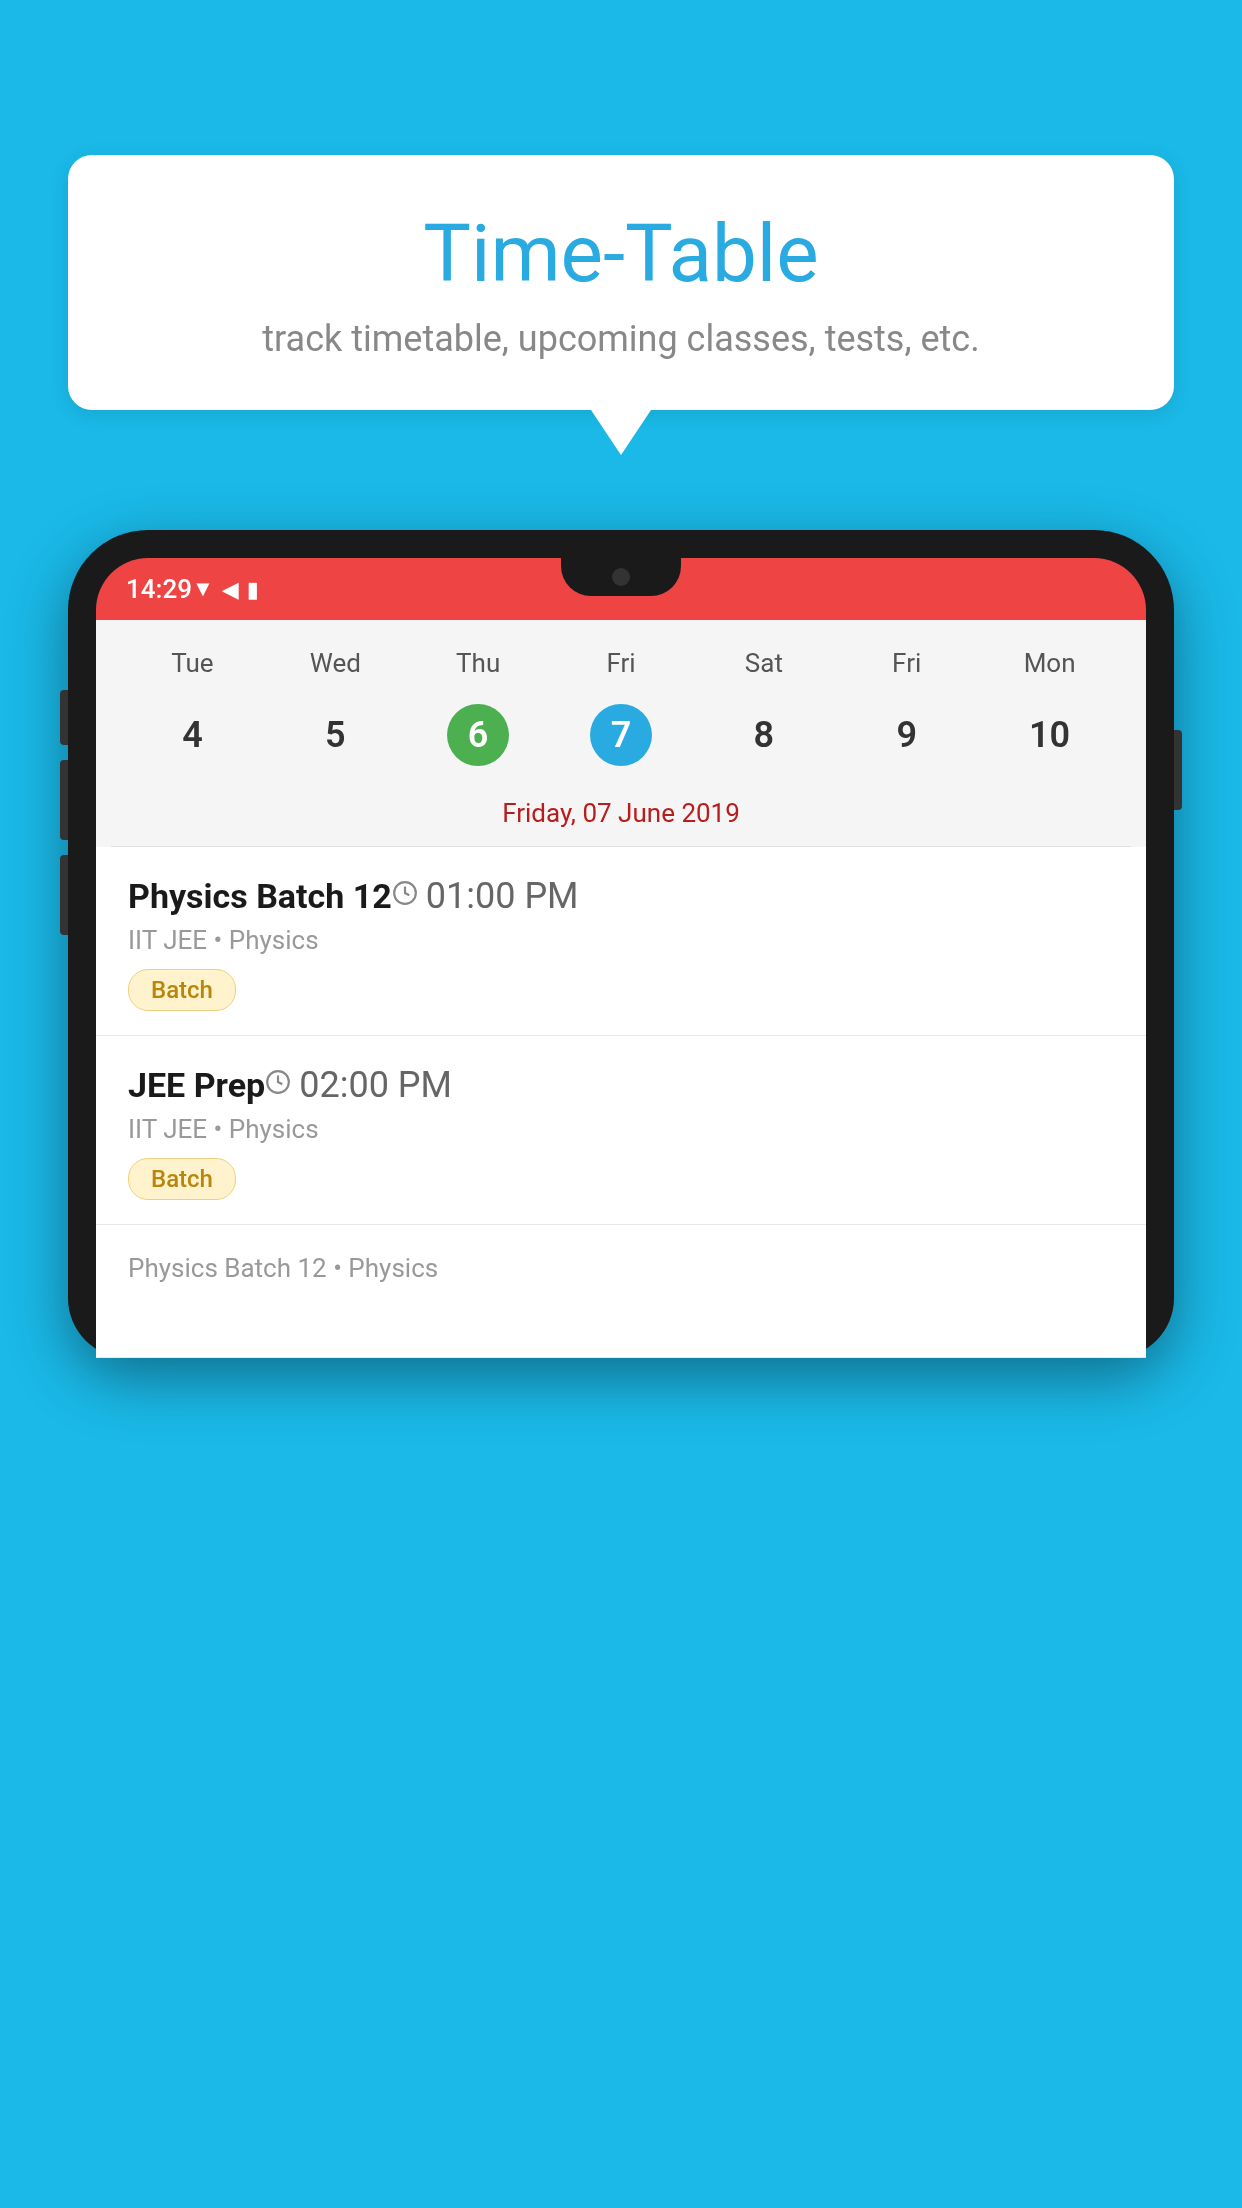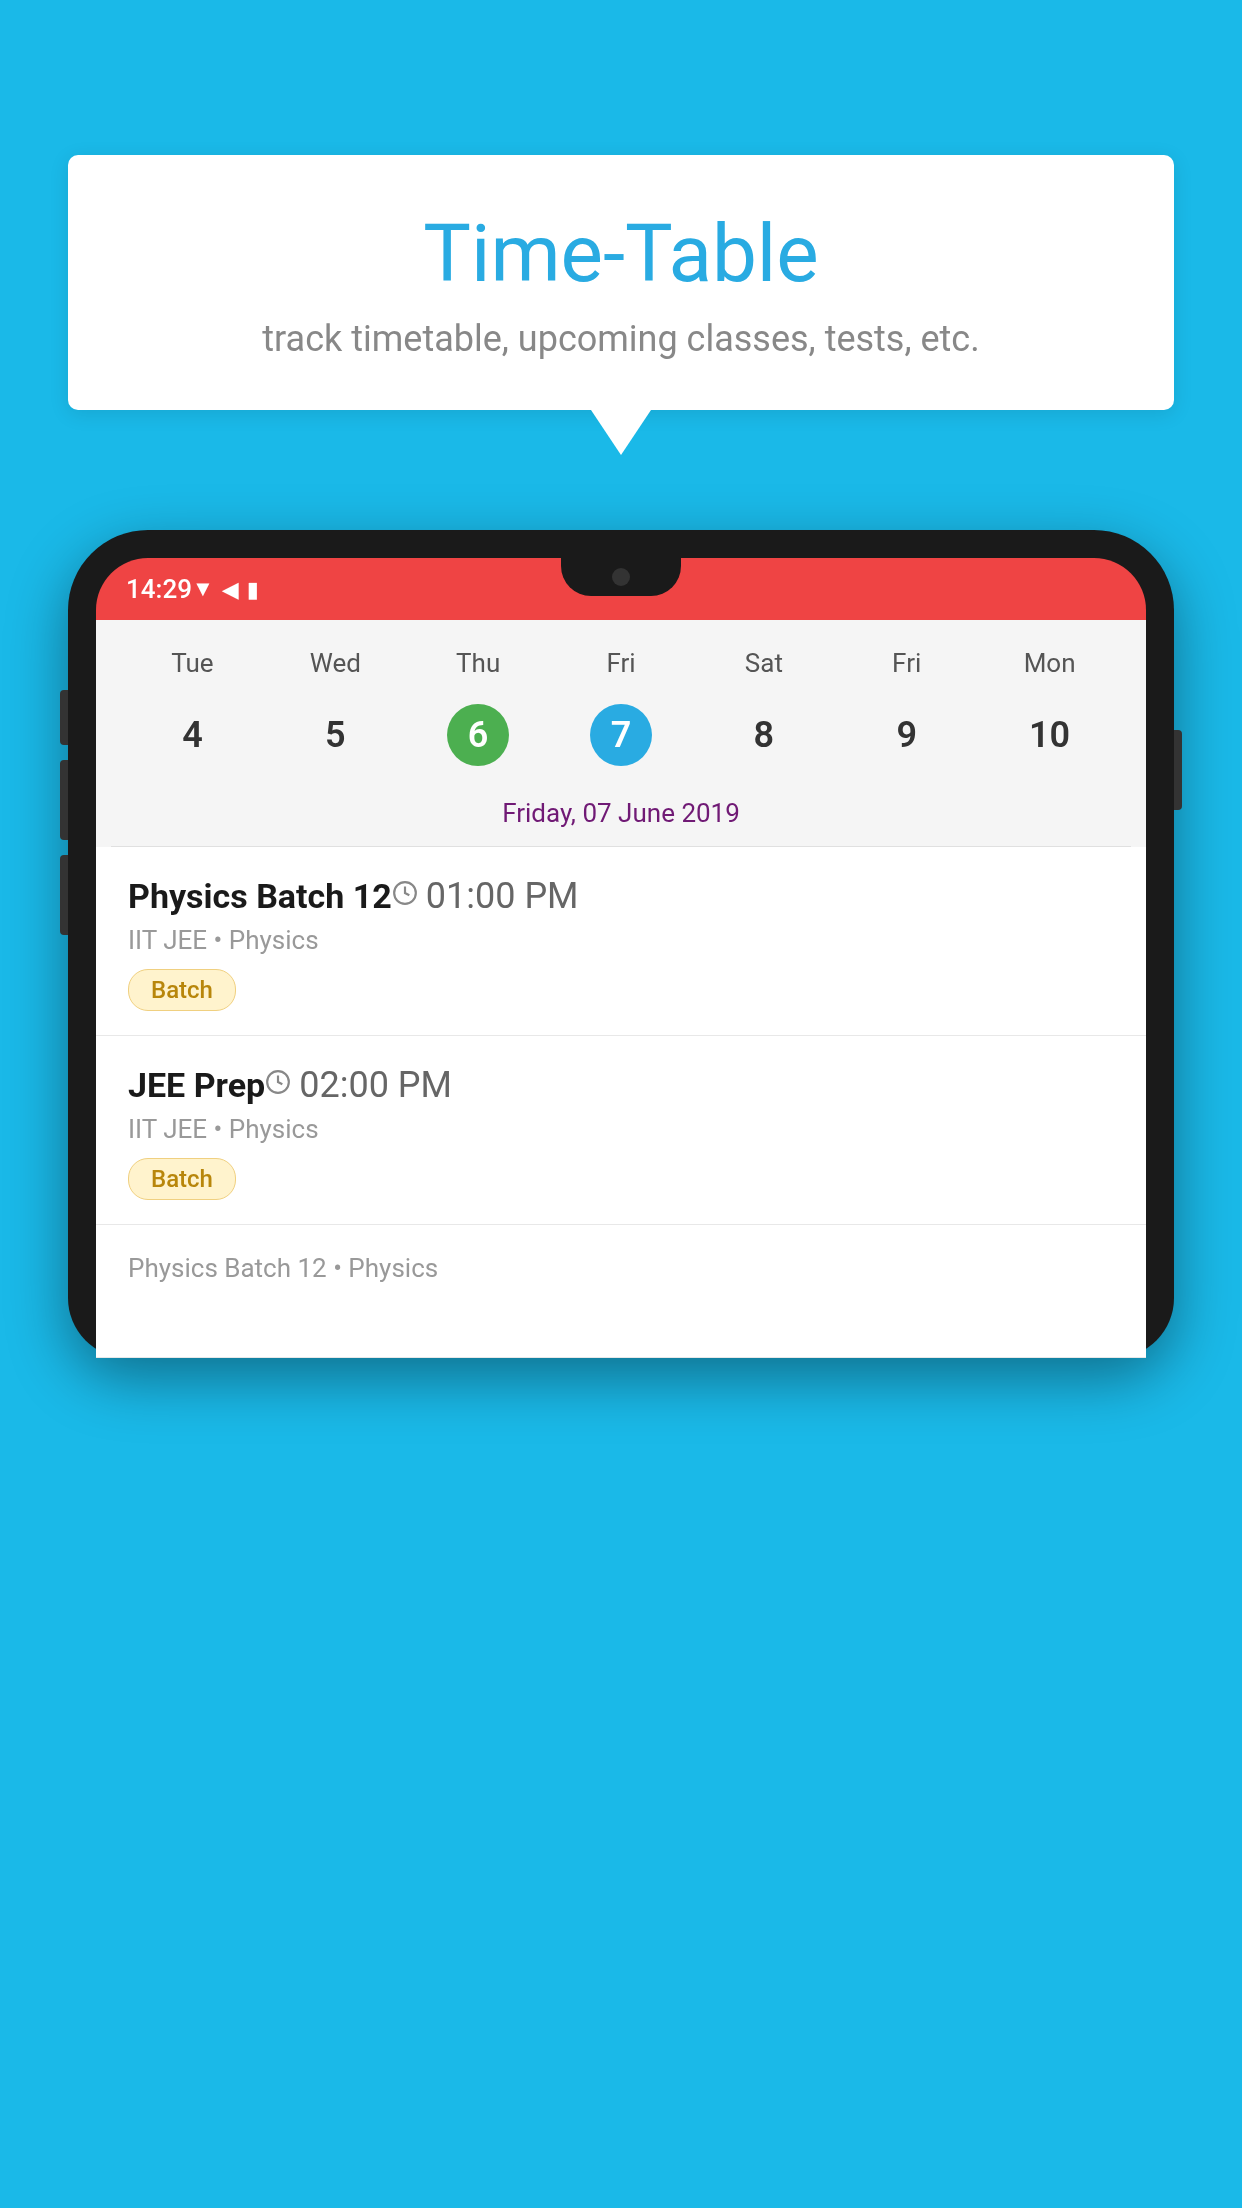--- a/index.html
+++ b/index.html
@@ -16,21 +16,21 @@
     
     .speech-bubble-container {
       position: absolute;
       top: 155px;
       left: 68px;
       right: 68px;
     }
 
     .speech-bubble {
       background: white;
-      border-radius: 10px;
+      border-radius: 24px;
       padding: 55px 40px 50px;
       text-align: center;
       position: relative;
       box-shadow: 0 4px 20px rgba(0,0,0,0.1);
     }
 
     .speech-bubble::after {
       content: '';
       position: absolute;
       bottom: -45px;
@@ -223,21 +223,21 @@
     }
 
     .day-number.selected .circle {
       background: #29abe2;
       color: white;
     }
 
     .selected-date-label {
       text-align: center;
       font-size: 26px;
-      color: #701a75;
+      color: #b91c1c;
       padding: 10px 0 18px;
       border-bottom: 1px solid #e0e0e0;
     }
 
     
     .schedule-list {
       background: white;
       overflow: hidden;
     }
 

